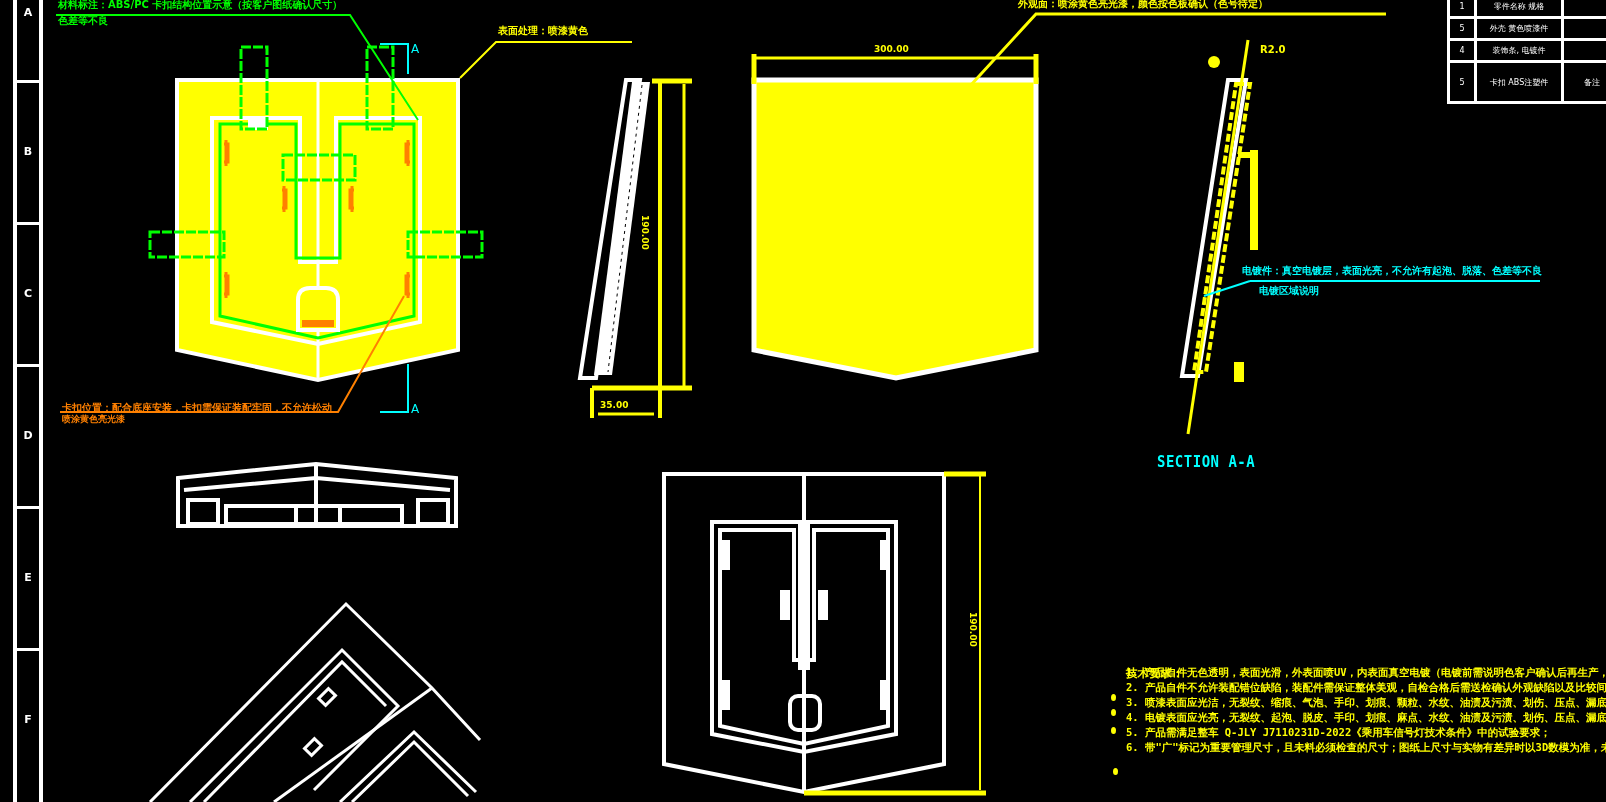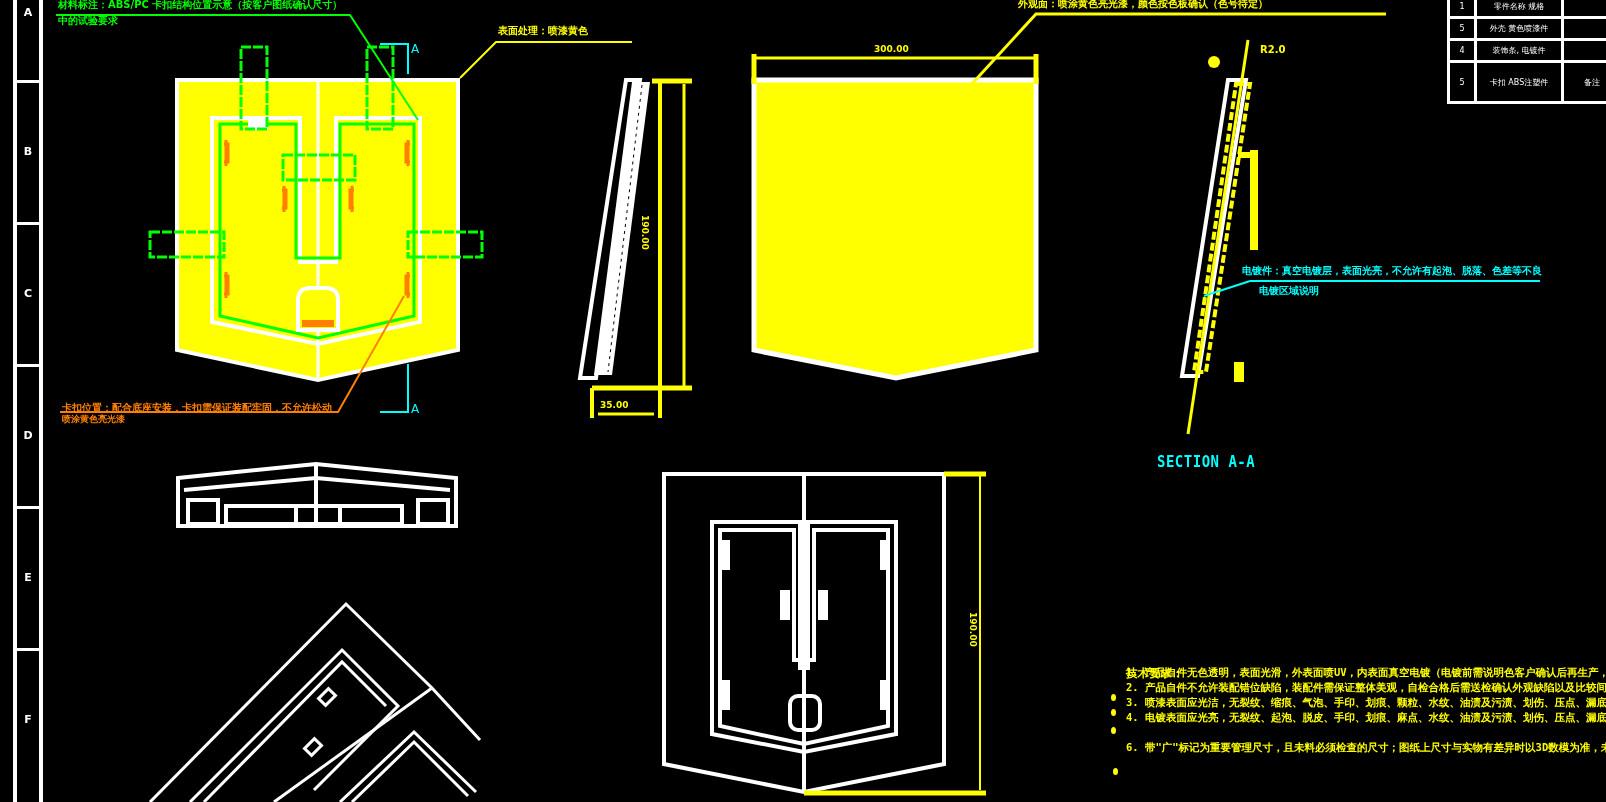--- a/index.html
+++ b/index.html
@@ -148,21 +148,21 @@
       <path d="M204,802 L342,662 L386,706"></path>
       <path d="M274,802 L432,688"></path>
       <path d="M340,802 L414,732 L476,792"></path>
       <path d="M352,802 L414,742 L468,796"></path>
       <rect x="306" y="742" width="14" height="10" transform="rotate(-45 313 747)"></rect>
       <rect x="320" y="692" width="14" height="10" transform="rotate(-45 327 697)"></rect>
     </g>
   </svg>
 
   <div class="txt" style="left:58px;top:-2px;color:#00ff00;font-size:10px;font-weight:bold;">材料标注：ABS/PC 卡扣结构位置示意（按客户图纸确认尺寸）</div>
-  <div class="txt" style="left:58px;top:14px;color:#00ff00;font-size:10px;font-weight:bold;">中的试验要求</div>
+  <div class="txt" style="left:58px;top:14px;color:#00ff00;font-size:10px;font-weight:bold;">色差等不良</div>
 
   <div class="txt" style="left:498px;top:24px;color:#ffff00;font-size:10px;font-weight:bold;">表面处理：喷漆黄色</div>
 
   <div class="txt" style="left:1018px;top:-3px;color:#ffff00;font-size:10px;font-weight:bold;">外观面：喷涂黄色亮光漆，颜色按色板确认（色号待定）</div>
 
   <div class="txt" style="left:62px;top:393px;color:#ff8000;font-size:10px;font-weight:bold;margin-top:8px;">卡扣位置：配合底座安装，卡扣需保证装配牢固，不允许松动</div>
   <div class="txt" style="left:62px;top:413px;color:#ff8000;font-size:9px;font-weight:bold;">喷涂黄色亮光漆</div>
 
   <div class="txt" style="left:1242px;top:264px;color:#00ffff;font-size:10px;font-weight:bold;">电镀件：真空电镀层，表面光亮，不允许有起泡、脱落、色差等不良</div>
   <div class="txt" style="left:1242px;top:284px;color:#00ffff;font-size:10px;font-weight:bold;padding-left:17px;">电镀区域说明</div>
@@ -198,18 +198,19 @@
       <div class="bom-cell c2">卡扣 ABS注塑件</div>
       <div class="bom-cell c3">备注</div>
     </div>
   </div>
 
   <div class="note" style="left:1126px;top:646px;font-size:11.5px;margin-top:20px;">技术要求：</div>
   <div class="note" style="left:1126px;top:665px;">1. 产品自件无色透明，表面光滑，外表面喷UV，内表面真空电镀（电镀前需说明色客户确认后再生产，待客户指定）。</div>
   <div class="note" style="left:1126px;top:680px;">2. 产品自件不允许装配错位缺陷，装配件需保证整体美观，自检合格后需送检确认外观缺陷以及比较间隙是否的不良现象。</div>
   <div class="note" style="left:1126px;top:695px;">3. 喷漆表面应光洁，无裂纹、缩痕、气泡、手印、划痕、颗粒、水纹、油渍及污渍、划伤、压点、漏底、流挂、泛色等现象。</div>
   <div class="note" style="left:1126px;top:710px;">4. 电镀表面应光亮，无裂纹、起泡、脱皮、手印、划痕、麻点、水纹、油渍及污渍、划伤、压点、漏底、流挂、泛色等现象，电镀层需牢固，光泽度要求：**%（根据最终确定的色板）</div>
+  <div class="note" style="left:1126px;top:725px;">5. 产品需满足整车 Q-JLY J7110231D-2022《乘用车信号灯技术条件》中的试验要求；</div>
   <div class="note" style="left:1126px;top:740px;">6. 带"广"标记为重要管理尺寸，且未料必须检查的尺寸；图纸上尺寸与实物有差异时以3D数模为准，未标注尺寸以3D数模为准；未标注公差按照GB/T14486-2008中MT5 A级要求</div>
   <div class="bullet" style="left:1111px;top:694px;"></div>
   <div class="bullet" style="left:1111px;top:709px;"></div>
   <div class="bullet" style="left:1111px;top:727px;"></div>
   <div class="bullet" style="left:1113px;top:768px;"></div>
 </div>
 
 </body></html>

